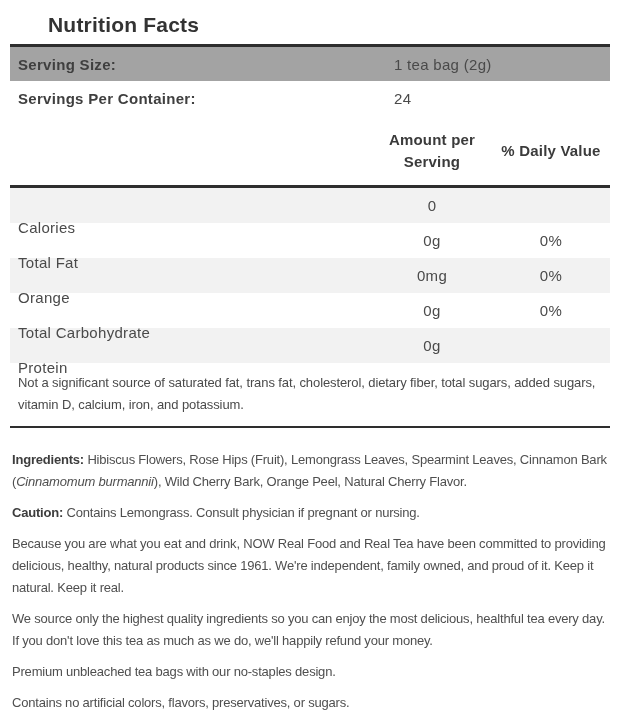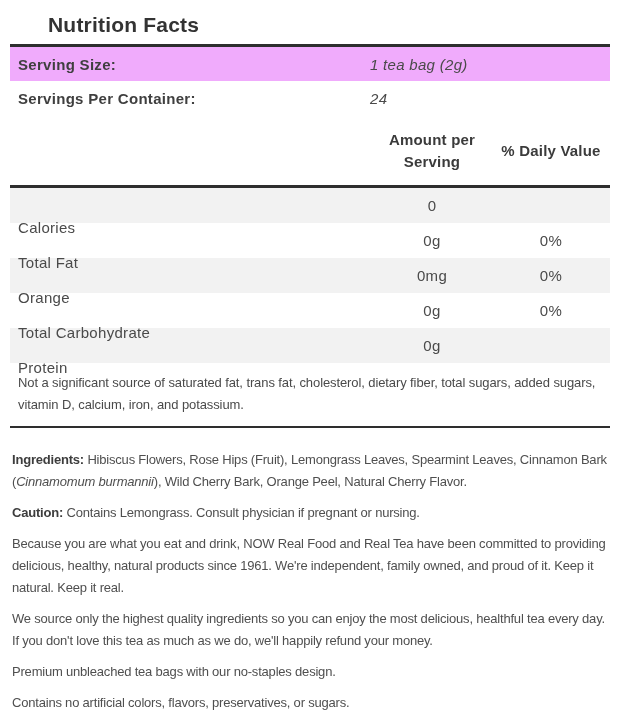--- a/index.html
+++ b/index.html
@@ -32,23 +32,23 @@
   
   .meta-row {
     position: relative;
     height: 34px;
     display: flex;
     align-items: center;
     padding: 0 8px;
     font-size: 15px;
     letter-spacing: 0.3px;
   }
-  .meta-row.alt { background: #f0abfc; }
+  .meta-row.alt { background: #a3a3a3; }
   .meta-label { font-weight: 600; color: #3f3f3f; }
-  .meta-value { position: absolute; left: 360px; color: #4a4a4a; font-style: italic; }
+  .meta-value { position: absolute; left: 384px; color: #4a4a4a; }
 
   
   .facts-header {
     display: flex;
     align-items: center;
     height: 68px;
     margin-top: 2px;
   }
   .col-label { flex: 1; padding-left: 8px; margin-top: 44px; }
   .col-amount { width: 120px; text-align: center; }

